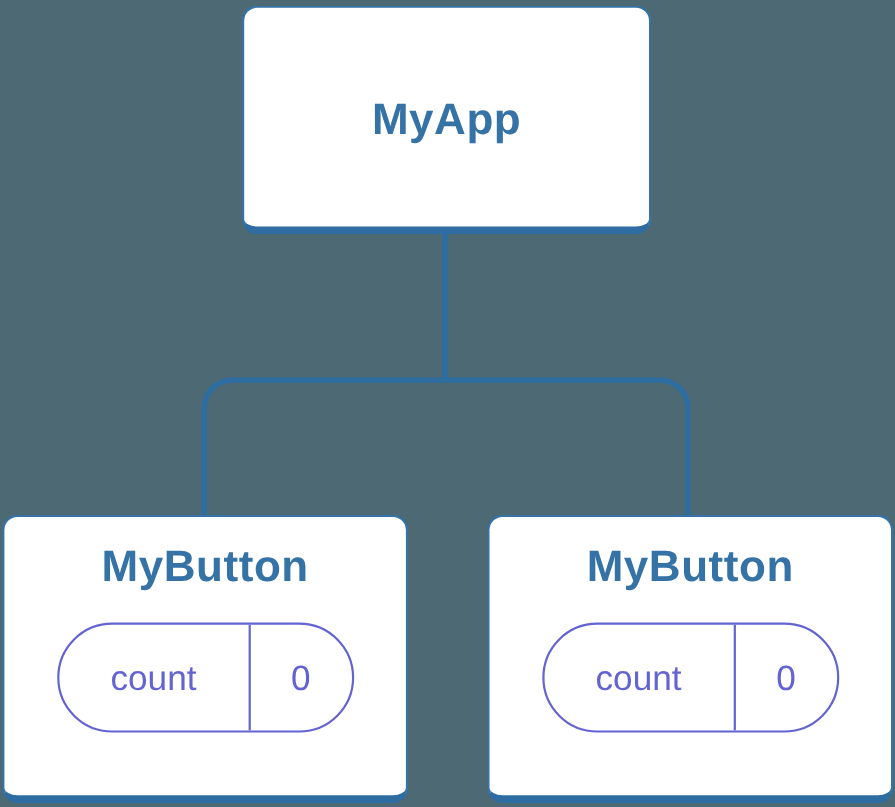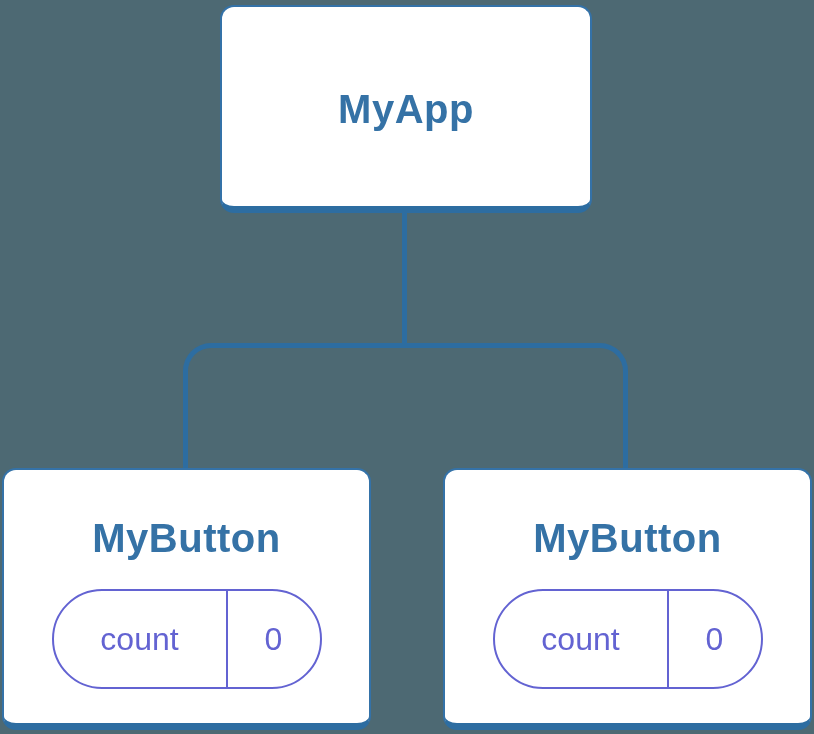--- a/index.html
+++ b/index.html
@@ -35,21 +35,21 @@
   .node-child-left  { left: 2px; }
   .node-child-right { left: 443px; }
   .node-title {
     color: var(--heading-blue, #3572a6);
     font-size: 40px;
     font-weight: 700;
     line-height: 48px;
     letter-spacing: 0.5px;
     white-space: nowrap;
   }
-  .node-child .node-title { margin-top: 44px; }
+  .node-child .node-title { margin-top: 21px; }
   .pill {
     margin-top: 27px;
     width: 270px;
     height: 100px;
     border: 2px solid var(--state-purple, #6363d2);
     border-radius: 52px;
     display: flex;
     color: var(--state-purple, #6363d2);
     font-size: 32px;
     font-weight: 400;

